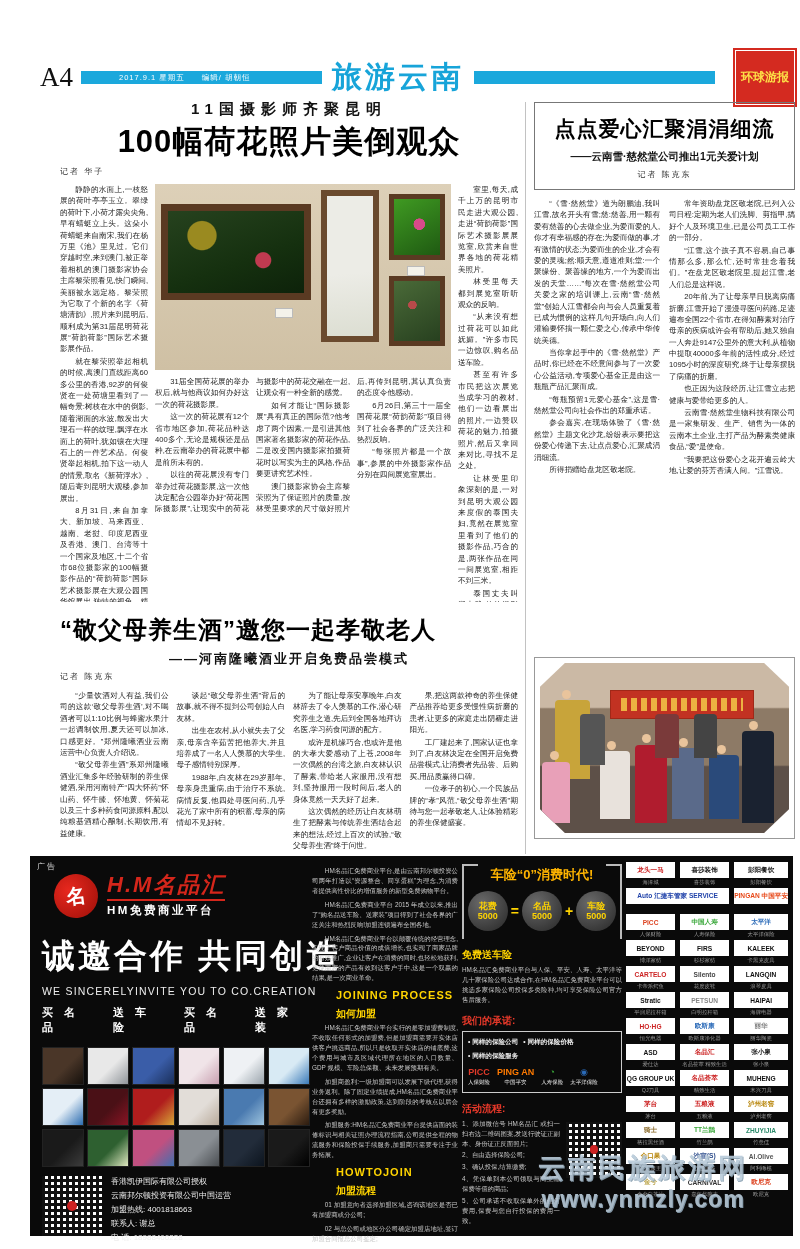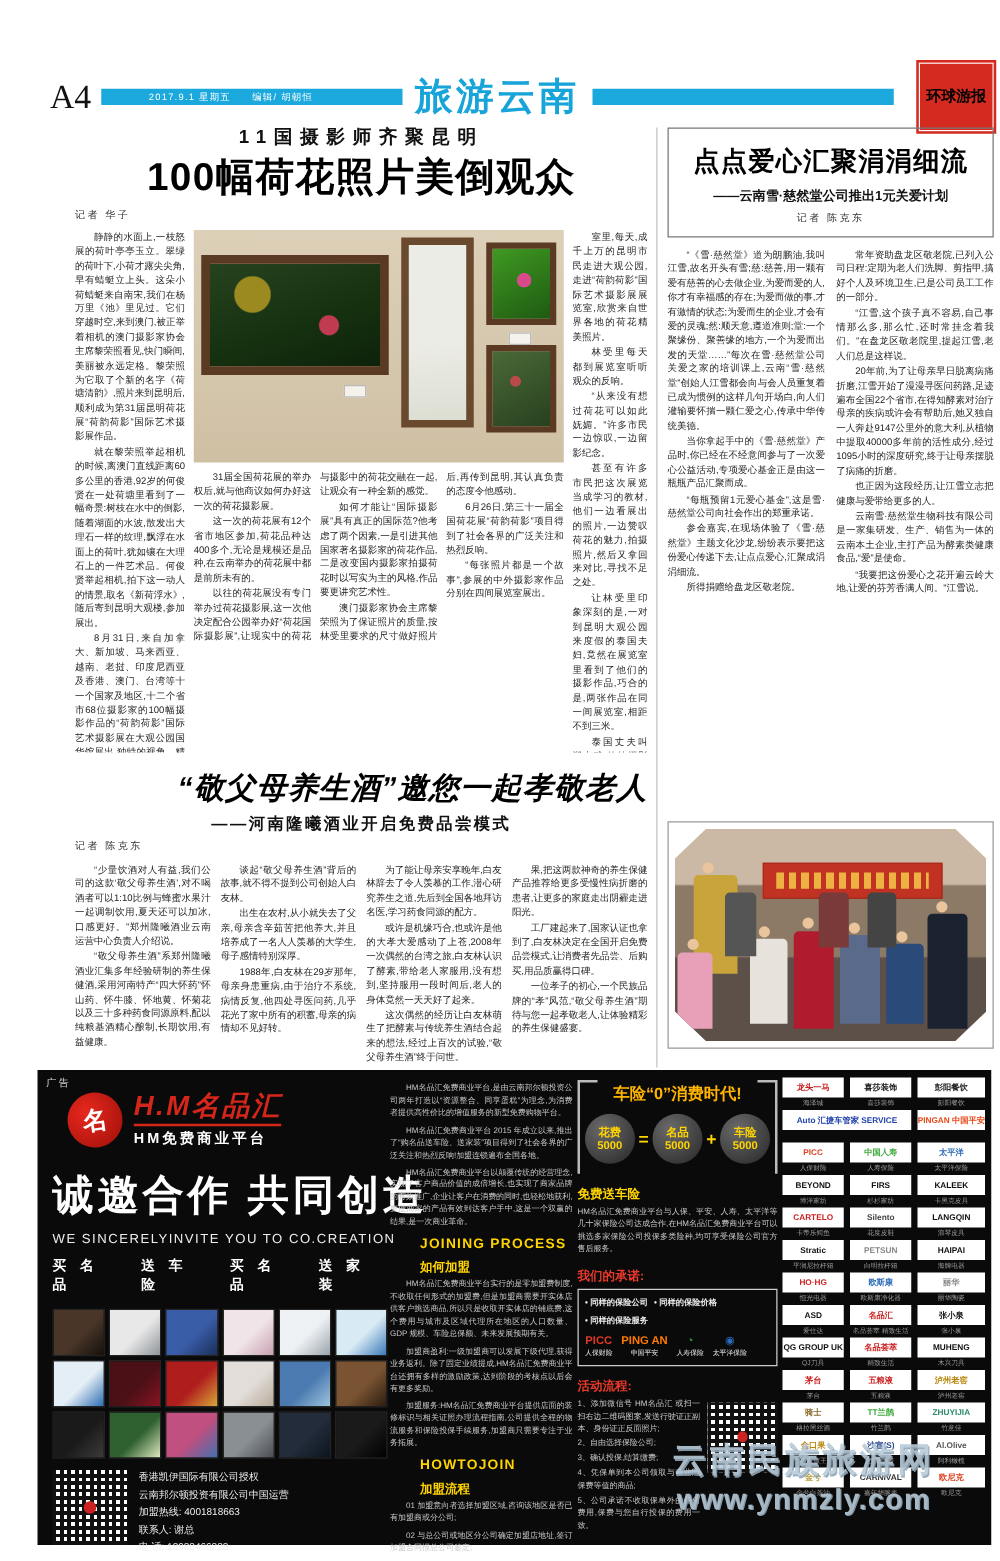--- a/index.html
+++ b/index.html
@@ -4,21 +4,21 @@
 <style>
   html,body{margin:0;padding:0;background:#fff;}
   .page{position:relative;width:800px;height:1249px;background:#fff;overflow:hidden;
         font-family:"Liberation Sans","DejaVu Sans",sans-serif;color:#222;}
   
   .hdr{position:absolute;left:40px;top:50px;width:755px;display:flex;align-items:center;}
   .pagenum{font-family:"Liberation Serif",serif;font-size:27px;color:#111;margin-right:8px;}
   .hbar{height:13px;background:#1ba8dc;flex:1;display:flex;align-items:center;}
   .hbar .date{color:#fff;font-size:7.5px;padding-left:38px;white-space:nowrap;letter-spacing:1px;}
   .section-title{color:#17a4d9;font-size:30px;font-weight:bold;letter-spacing:3px;margin:0 10px;white-space:nowrap;}
-  .brandbox{background:#d42a20;color:#000000;font-size:12px;font-weight:bold;padding:18px 5px;
+  .brandbox{background:#d42a20;color:#fde047;font-size:12px;font-weight:bold;padding:18px 5px;
             border:1px solid #fff;outline:2px solid #d42a20;margin-left:20px;white-space:nowrap;}
   
   p.para{font-size:7.6px;line-height:1.5;text-align:justify;text-indent:2em;margin:0 0 1px 0;color:#1d1d1d;}
   .clip{overflow:hidden;}
   
   .lsec{position:absolute;left:60px;top:100px;width:458px;}
   .a1-kicker{text-align:center;font-size:15px;letter-spacing:6px;color:#111;margin:0;}
   .a1-title{text-align:center;font-size:31px;font-weight:bold;letter-spacing:1px;color:#000;margin:2px 0 0 0;}
   .byline{text-align:left;font-size:8px;color:#333;margin-top:3px;letter-spacing:2px;}
   .a1-body{display:flex;gap:7px;margin-top:7px;}
@@ -35,21 +35,21 @@
       linear-gradient(160deg,#26421e,#15300f 60%,#0d220a);}
   .f2{left:166px;top:6px;width:58px;height:152px;border:6px solid #6a4a2e;background:
       linear-gradient(175deg,#ecece6 55%,#dcded2),radial-gradient(circle at 50% 62%,#5a9a3a 0 18%,transparent 19%);}
   .f3{left:234px;top:10px;width:56px;height:66px;border:5px solid #5a3a22;background:
       radial-gradient(circle at 55% 45%,#d84a8a 0 14%,transparent 15%),linear-gradient(150deg,#3f9a22,#1f5a12);}
   .f4{left:234px;top:92px;width:56px;height:70px;border:5px solid #5a3a22;background:
       radial-gradient(circle at 40% 40%,#b84a4a 0 9%,transparent 10%),linear-gradient(150deg,#4a6a38,#27401f);}
   .wall-label{position:absolute;background:#f4f2ea;border:1px solid #bbb;width:16px;height:8px;}
   
   .a3{margin-top:12px;}
-  .a3-title{text-align:right;font-size:24px;font-weight:bold;letter-spacing:1px;margin:0;color:#000;font-style:italic;}
+  .a3-title{text-align:left;font-size:24px;font-weight:bold;letter-spacing:1px;margin:0;color:#000;}
   .a3-sub{text-align:center;font-size:13px;font-weight:bold;letter-spacing:2px;margin-top:4px;color:#111;}
   .a3-cols{margin-top:8px;height:180px;column-count:4;column-gap:8px;}
   
   .vrule{position:absolute;left:525px;top:102px;width:0;height:752px;border-left:1px solid #c2c2c2;}
   .rsec{position:absolute;left:534px;top:102px;width:261px;}
   .a2-headbox{border:1px solid #777;padding:12px 6px 9px 6px;text-align:center;}
   .a2-title{font-size:21px;font-weight:bold;letter-spacing:1px;margin:0;color:#000;}
   .a2-sub{font-size:10.5px;font-weight:bold;margin-top:7px;color:#111;}
   .a2-byline{font-size:8px;color:#333;margin-top:5px;letter-spacing:2px;}
   .a2-cols{margin-top:8px;height:452px;column-count:2;column-gap:9px;}
@@ -175,21 +175,21 @@
               <p class="para">如何才能让“国际摄影展”具有真正的国际范?他考虑了两个因素,一是引进其他国家著名摄影家的荷花作品,二是改变国内摄影家拍摄荷花时以写实为主的风格,作品要更讲究艺术性。</p>
               <p class="para">澳门摄影家协会主席黎荣照为了保证照片的质量,按林受里要求的尺寸做好照片后,再传到昆明,其认真负责的态度令他感动。</p>
               <p class="para">6月26日,第三十一届全国荷花展“荷韵荷影”项目得到了社会各界的广泛关注和热烈反响。</p>
               <p class="para">“每张照片都是一个故事”,参展的中外摄影家作品分别在四间展览室展出。</p>
             </div>
         </div>
 
         <div class="a1-right clip">
             <p class="para">室里,每天,成千上万的昆明市民走进大观公园,走进“荷韵荷影”国际艺术摄影展展览室,欣赏来自世界各地的荷花精美照片。</p>
             <p class="para">林受里每天都到展览室听听观众的反响。</p>
-            <p class="para">“从来没有想过荷花可以如此妩媚。”许多市民一边惊叹,一边留影纪念。</p>
+            <p class="para">“从来没有想过荷花可以如此妩媚。”许多市民一边惊叹,购名品送车险。</p>
             <p class="para">甚至有许多市民把这次展览当成学习的教材,他们一边看展出的照片,一边赞叹荷花的魅力,拍摄照片,然后又拿回来对比,寻找不足之处。</p>
             <p class="para">让林受里印象深刻的是,一对到昆明大观公园来度假的泰国夫妇,竟然在展览室里看到了他们的摄影作品,巧合的是,两张作品在同一间展览室,相距不到三米。</p>
             <p class="para">泰国丈夫叫郑志武,他的摄影作品叫《绽放》,画面展现的是:一片青青的荷叶中,一枝荷花独自盛开。</p>
           </div>
       </div>
     </article>
 
     <article class="a3">
       <h2 class="a3-title">“敬父母养生酒”邀您一起孝敬老人</h2>
       <div class="a3-sub">——河南隆曦酒业开启免费品尝模式</div>

